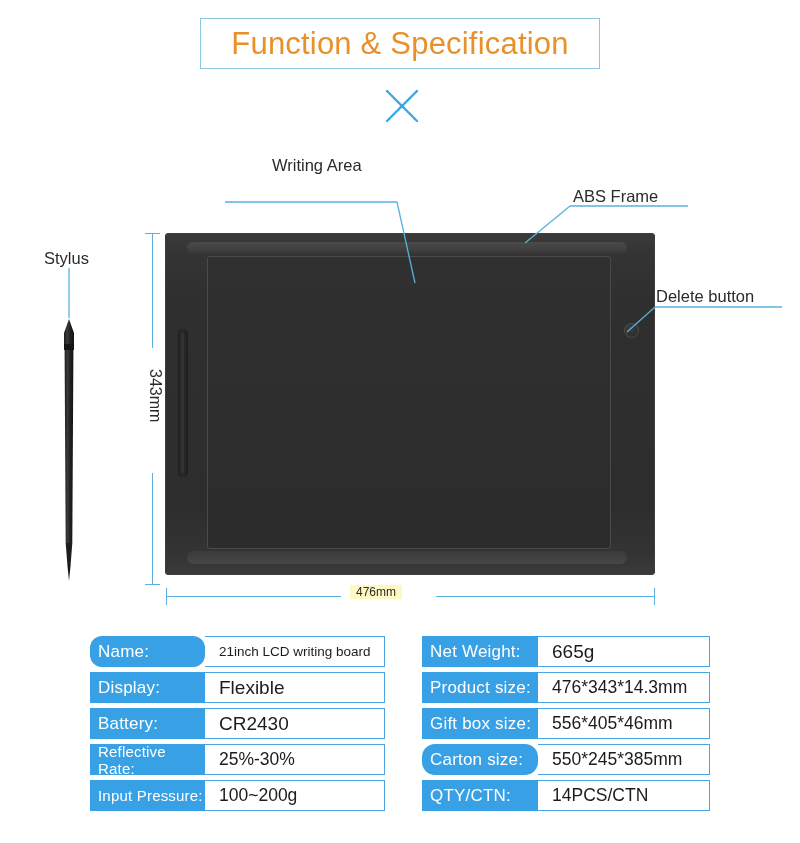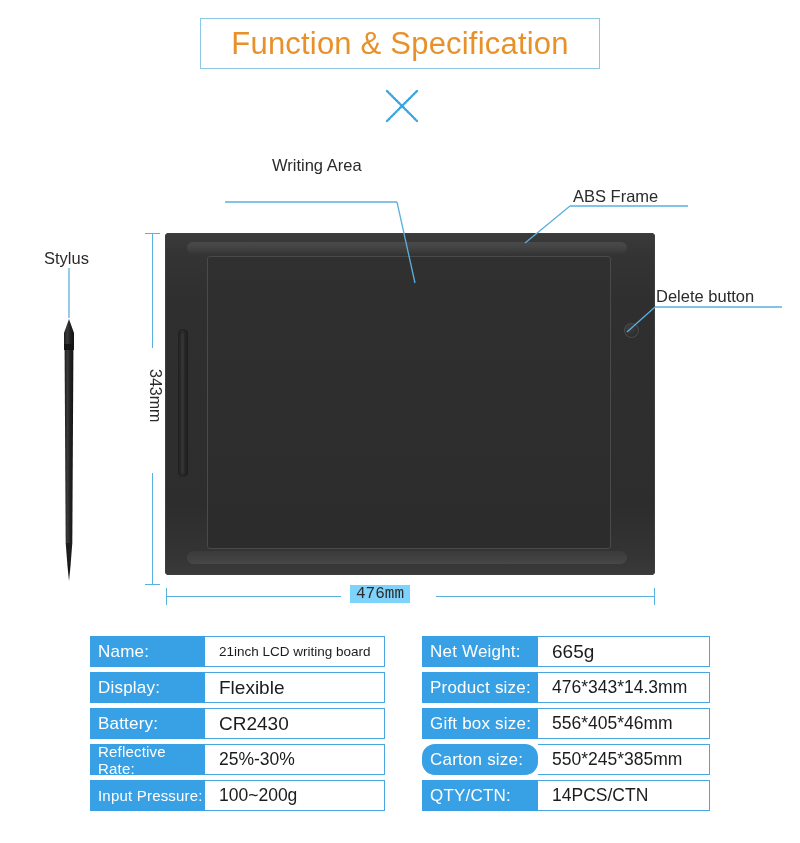--- a/index.html
+++ b/index.html
@@ -86,21 +86,21 @@
     position:absolute;left:135px;top:380px;width:40px;
     color:#2b2b2b;font-size:16px;
     transform:rotate(90deg);transform-origin:center center;
     white-space:nowrap;text-align:center;
   }
   .dim-h{position:absolute;left:166px;top:596px;width:489px;height:1px;}
   .dim-h .line{position:absolute;top:0;height:1px;background:#5ab0de;}
   .dim-h .tick{position:absolute;top:-8px;width:1px;height:17px;background:#5ab0de;}
   .dim-h-label{
     position:absolute;left:350px;top:585px;
-    color:#2b2b2b;font-size:16px;white-space:nowrap;background:#7dd3fc;padding:0 6px;font-family:Liberation Mono, monospace;
+    color:#2b2b2b;font-size:12px;white-space:nowrap;background:#fef9c3;padding:0 6px;
   }
 
   
   .callout{position:absolute;color:#2b2b2b;font-size:16.5px;white-space:nowrap;line-height:1.32;}
   .callout.two-line{line-height:1.35;}
   .leader{position:absolute;left:0;top:0;pointer-events:none;}
 
   
   .spec-table{position:absolute;}
   .spec-row{display:flex;margin-bottom:5px;height:31px;}
@@ -193,21 +193,21 @@
   </svg>
 
   <div class="callout" style="left:573px;top:186px;">ABS Frame</div>
 
   <div class="callout" style="left:656px;top:286px;">Delete button</div>
 
   <div class="callout" style="left:44px;top:248px;">Stylus</div>
 
   <div class="spec-table" style="left:90px;top:636px;width:295px;">
     <div class="spec-row">
-      <div class="spec-key" style="width:115px;">Name:</div>
+      <div class="spec-key" style="width:115px;border-radius:12px;">Name:</div>
       <div class="spec-val tiny">21inch LCD writing board</div>
     </div>
     <div class="spec-row">
       <div class="spec-key" style="width:115px;">Display:</div>
       <div class="spec-val">Flexible</div>
     </div>
     <div class="spec-row">
       <div class="spec-key" style="width:115px;">Battery:</div>
       <div class="spec-val">CR2430</div>
     </div>

